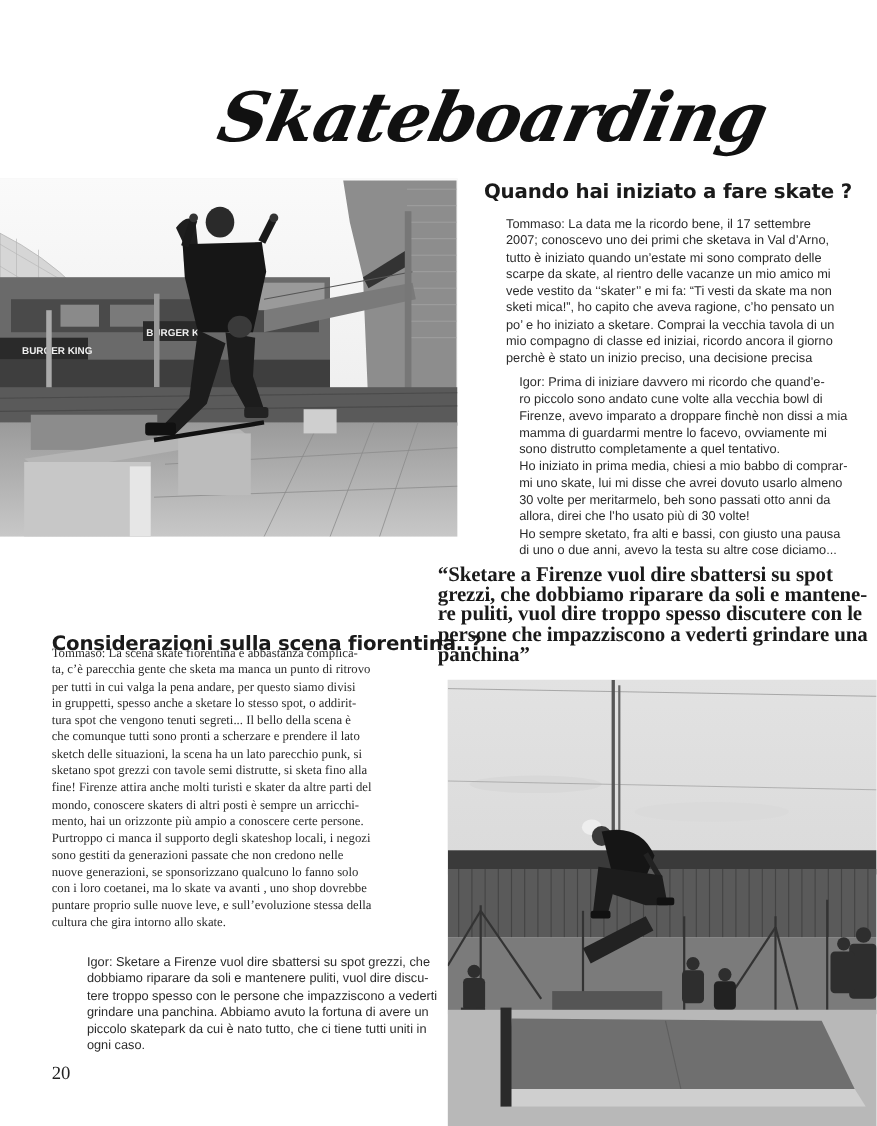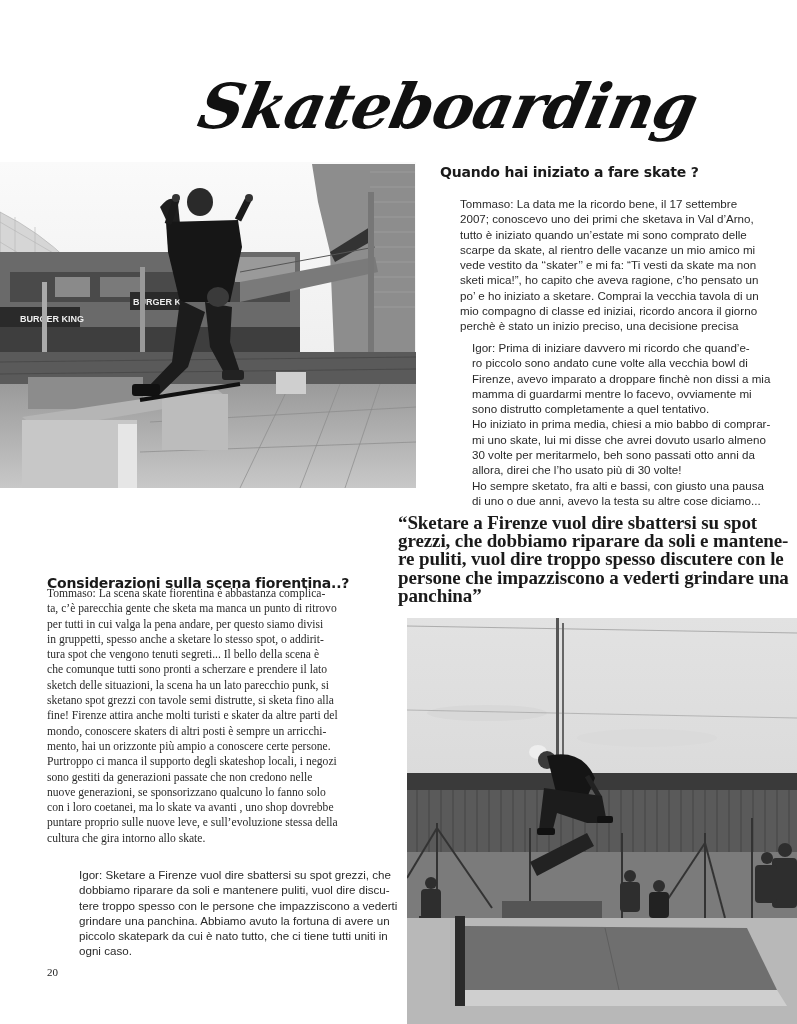--- a/index.html
+++ b/index.html
@@ -16,21 +16,21 @@
     }
 
     .photo { position: absolute; overflow: hidden; background: #ddd; }
     .photo svg { display: block; width: 100%; height: 100%; }
     .photo-1 { left: 0; top: 162px; width: 416px; height: 326px; background: #f4f4f4; }
     .photo-2 { left: 407px; top: 618px; width: 390px; height: 406px; }
 
     .heading {
       position: absolute; margin: 0;
       font-family: "DejaVu Sans", sans-serif; font-weight: bold;
-      font-size: 14px; color: #1a1a1a; letter-spacing: -0.2px;
+      font-size: 18px; color: #1a1a1a; letter-spacing: -0.2px;
     }
     .h-q1 { left: 440px; top: 164px; }
     .h-q2 { left: 47px; top: 575px; }
 
     .body-text {
       position: absolute; margin: 0;
       font-family: "Liberation Sans", sans-serif;
       font-size: 11.6px; line-height: 15.3px; color: #2a2a2a;
       text-align: left; white-space: pre-line;
     }
@@ -41,21 +41,21 @@
 
     .pullquote {
       position: absolute; left: 398px; top: 514px; width: 395px; margin: 0;
       font-family: Liberation Serif, serif; font-weight: bold;
       font-size: 19px; line-height: 18.2px; color: #1a1a1a;
       white-space: pre-line; letter-spacing: -0.1px;
     }
 
     .page-number {
       position: absolute; left: 47px; top: 966px;
-      font-family: "Liberation Serif", serif; font-size: 11px; color: #222;
+      font-family: "Liberation Serif", serif; font-size: 17px; color: #222;
     }
   </style>
 </head>
 <body>
 
 <div class="title">Skateboarding</div>
 
 <div class="photo photo-1">
   <svg viewBox="0 0 416 326" preserveAspectRatio="none">
     <defs>

